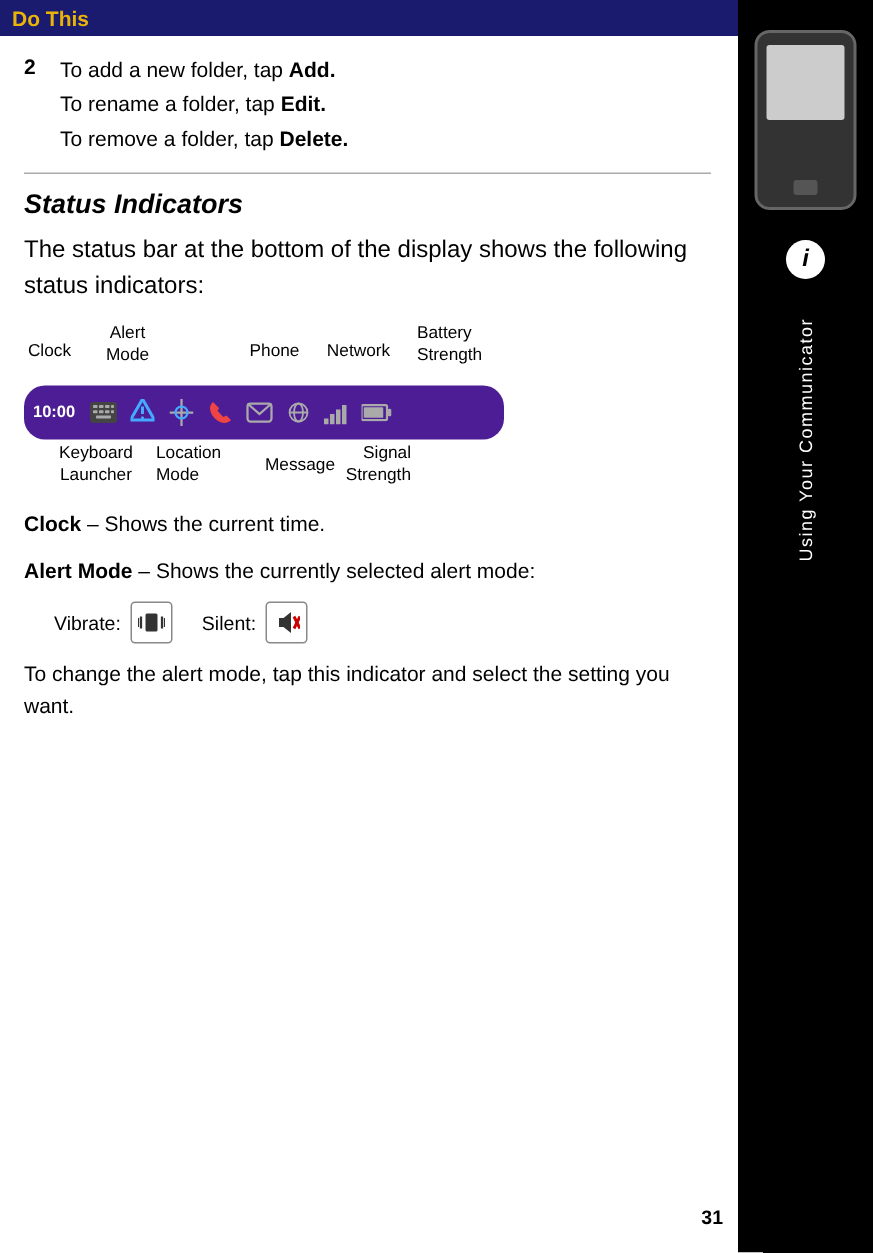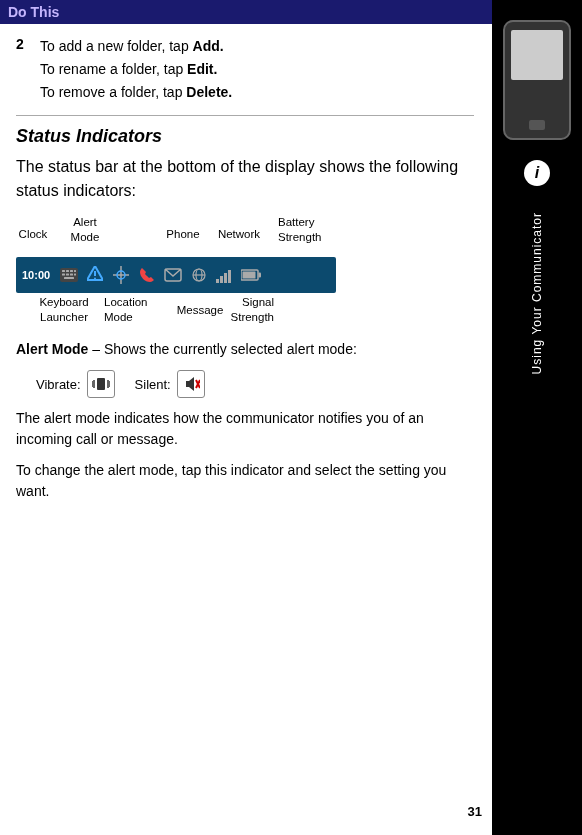--- a/index.html
+++ b/index.html
@@ -9,21 +9,21 @@
       font-family: Arial, Helvetica, sans-serif;
       font-size: 14px;
       background: #fff;
       overflow: hidden;
       position: relative;
     }
 
     
     .header-bar {
       background: #1a1a6e;
-      color: #c4b5fd;
+      color: #eab308;
       font-weight: bold;
       font-size: 14px;
       padding: 4px 8px;
       display: flex;
       align-items: center;
     }
 
     
     .main-content {
       padding: 12px 16px;
@@ -111,27 +111,27 @@
     }
     .label-battery {
       position: absolute;
       left: 262px;
       top: 0px;
       width: 52px;
     }
 
     
     .status-bar-img {
-      background: #0c4a6e;
+      background: #4c1d95;
       height: 36px;
       width: 320px;
       display: flex;
       align-items: center;
       padding: 0 6px;
-      border-radius: 2px;
+      border-radius: 14px;
       gap: 4px;
       position: relative;
     }
 
     .sb-clock {
       color: #fff;
       font-size: 11px;
       font-weight: bold;
       width: 32px;
     }
@@ -413,20 +413,25 @@
     </div>
 
     <div class="labels-below">
       <span class="label-keyboard">Keyboard<br>Launcher</span>
       <span class="label-location">Location<br>Mode</span>
       <span class="label-message">Message</span>
       <span class="label-signal">Signal<br>Strength</span>
     </div>
   </div>
 
+  <p class="body-para">
+    <span class="term">Clock</span>
+    <span> – </span>
+    <span>Shows the current time.</span>
+  </p>
 
 
   <p class="body-para">
     <span class="term">Alert Mode</span>
     <span> – </span>
     <span>Shows the currently selected alert mode:</span>
   </p>
 
   <div class="alert-icons-row">
     <div class="alert-icon-group">
@@ -446,21 +451,20 @@
       <div class="alert-icon-box">
         <svg width="18" height="18" viewBox="0 0 18 18">
           <polygon points="4,6 4,12 7,12 12,16 12,2 7,6" fill="#333"></polygon>
           <line x1="14" y1="5" x2="18" y2="13" stroke="#c00" stroke-width="2"></line>
           <line x1="18" y1="5" x2="14" y2="13" stroke="#c00" stroke-width="2"></line>
         </svg>
       </div>
     </div>
   </div>
 
-  <p class="body-para">The alert mode indicates how the communicator notifies you of an incoming call or message.</p>
 
   <p class="body-para">To change the alert mode, tap this indicator and select the setting you want.</p>
 
 
 </div>
 
 <div class="page-number">31</div>
 
 <div class="right-sidebar">
 

